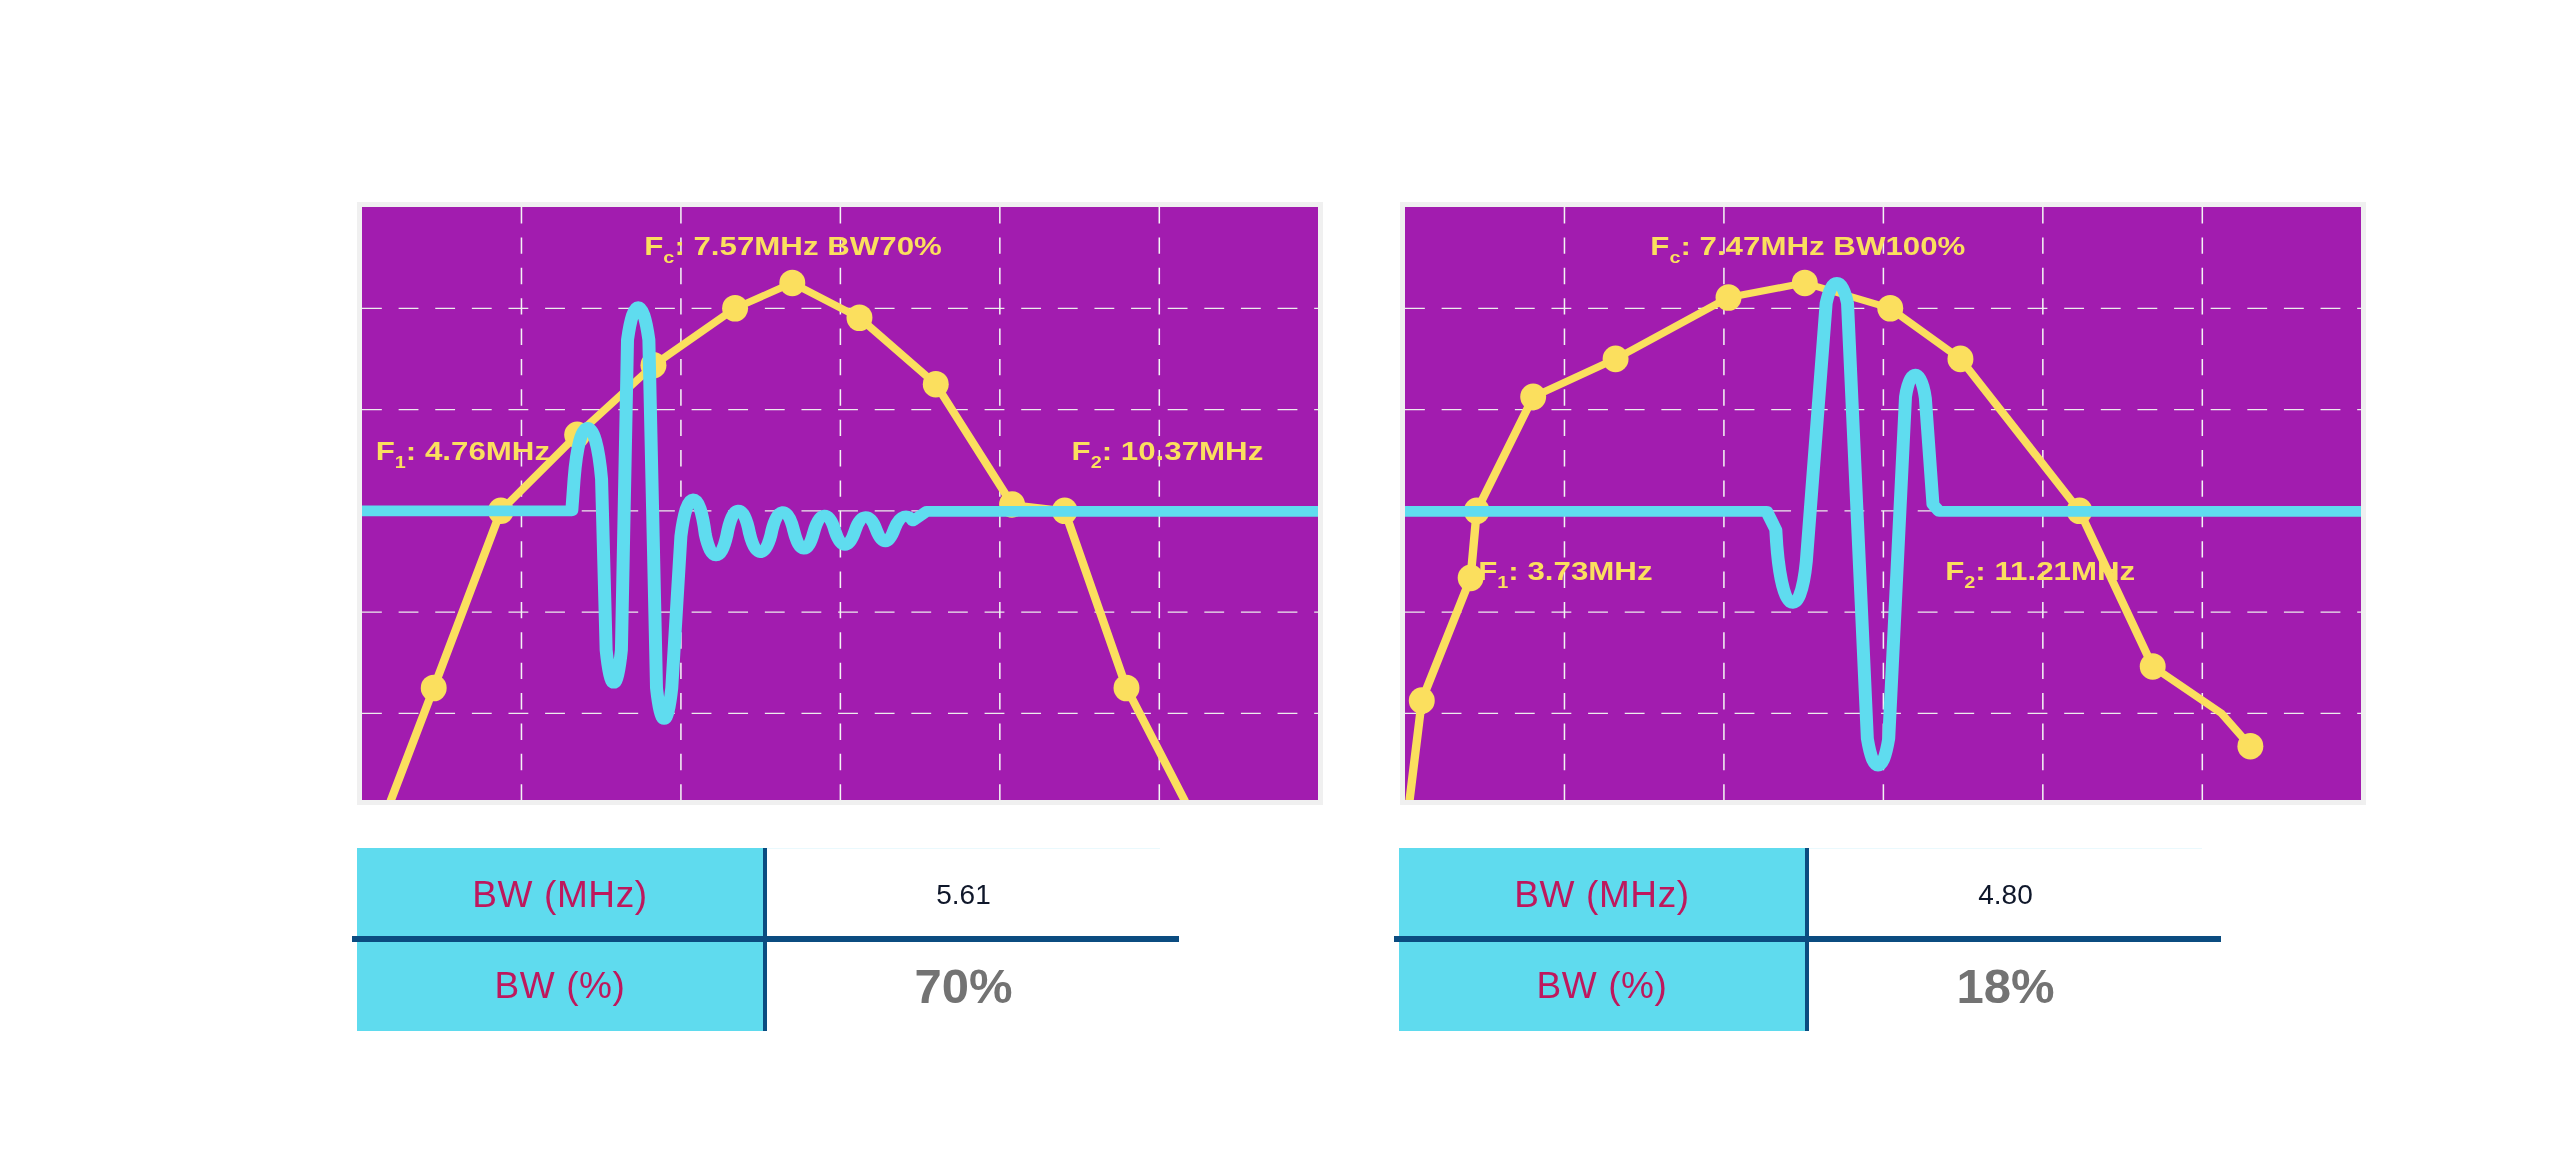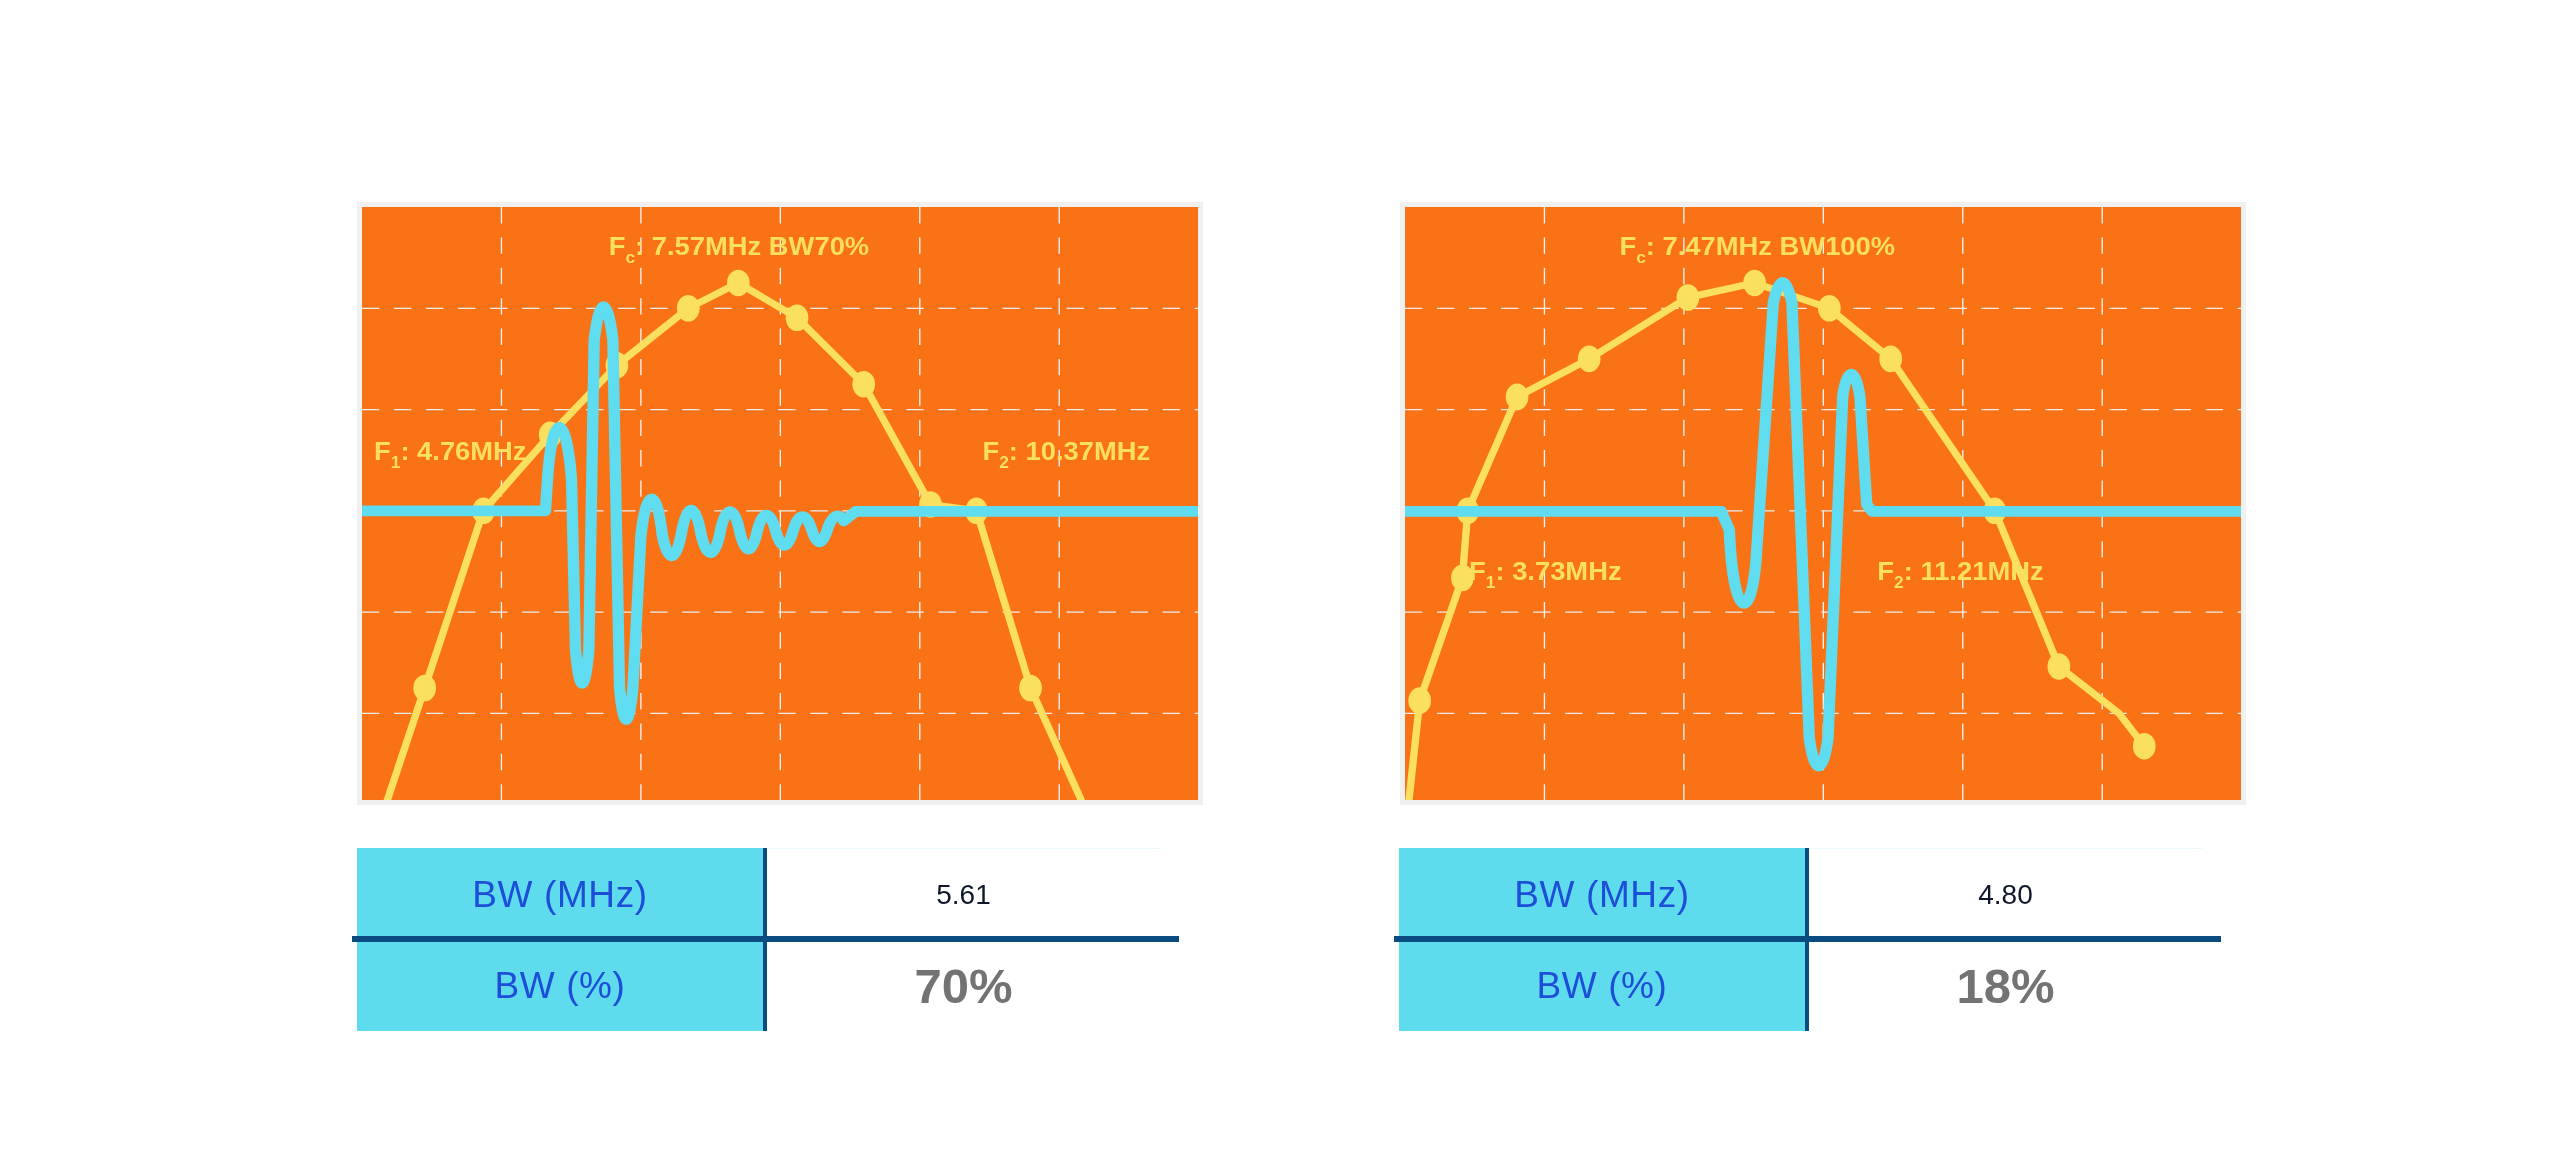--- a/index.html
+++ b/index.html
@@ -24,23 +24,23 @@
   
   .panel-group {
     position: absolute;
   }
   .panel-group.left  { left: 357px;  top: 202px; }
   .panel-group.right { left: 1400px; top: 202px; }
 
   
   .chart-panel {
     position: relative;
-    width: 846px;
+    width: 966px;
     height: 603px;
-    background: #f97316;
+    background: #a21caf;
     border: 5.8px solid #f0f0f0;
     box-sizing: border-box;
   }
   .chart-svg {
     position: absolute;
     left: 0; top: 0;
     width: 100%;
     height: 100%;
     display: block;
   }
@@ -58,21 +58,21 @@
     height: 91px;
     padding: 0;
     margin: 0;
     text-align: center;
     vertical-align: middle;
     font-family: "Liberation Sans", sans-serif;
   }
   .cell-label {
     width: 406px;
     background: #5FDBEE;
-    color: #1d4ed8;
+    color: #be185d;
     font-size: 37px;
     font-weight: 400;
     letter-spacing: 0.6px;
     border-right: 4.5px solid #0B4C80;
   }
   .cell-value {
     background: #ffffff;
     color: #0f172a;
     font-size: 28px;
     font-weight: 400;

